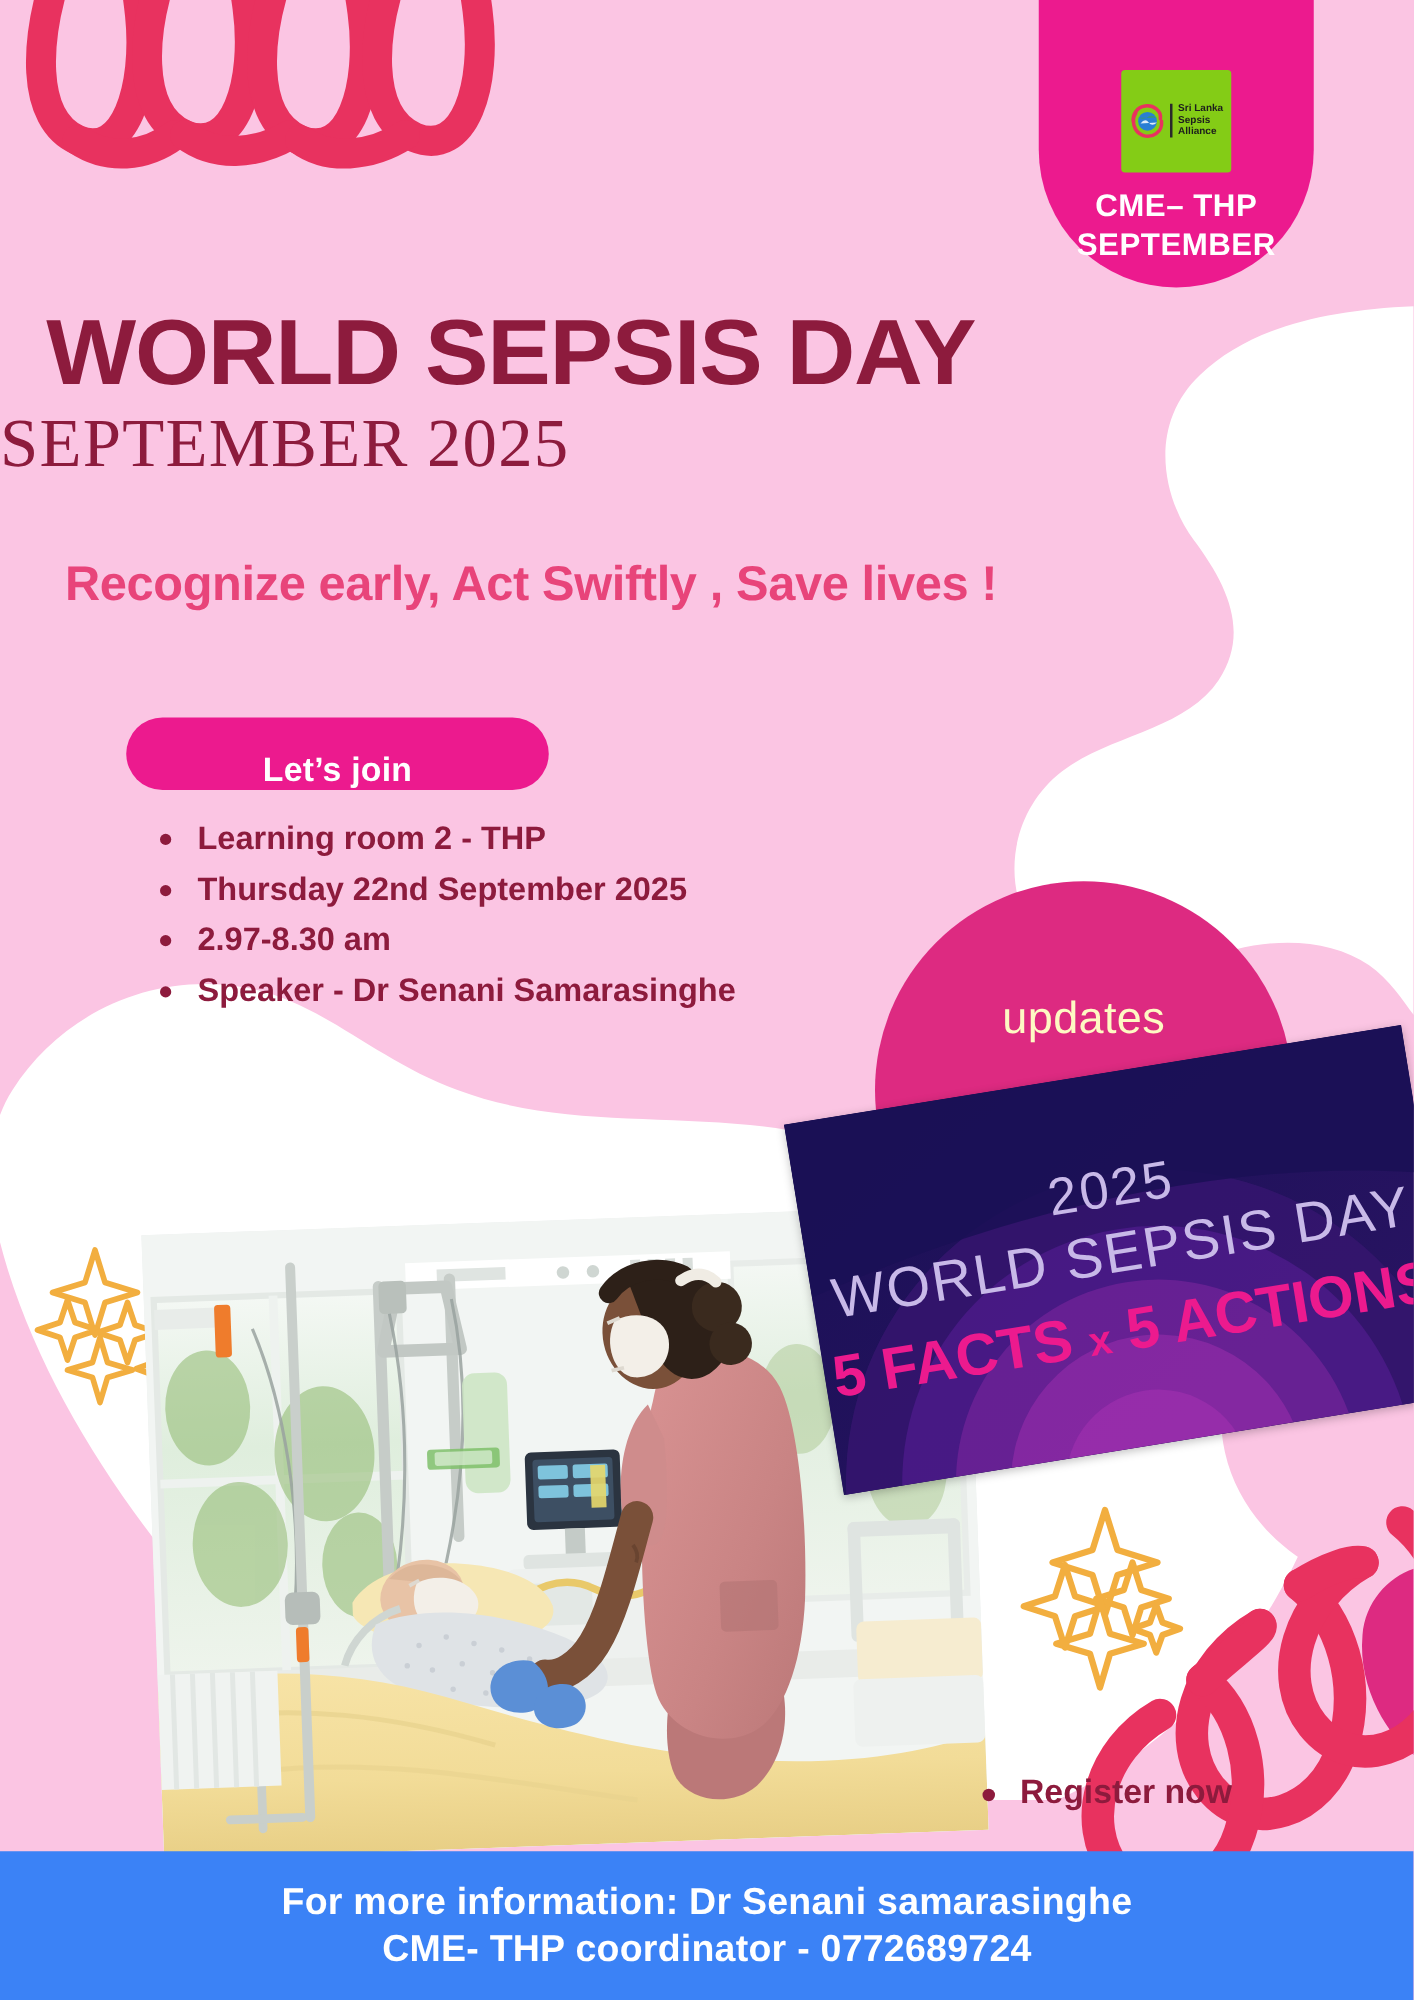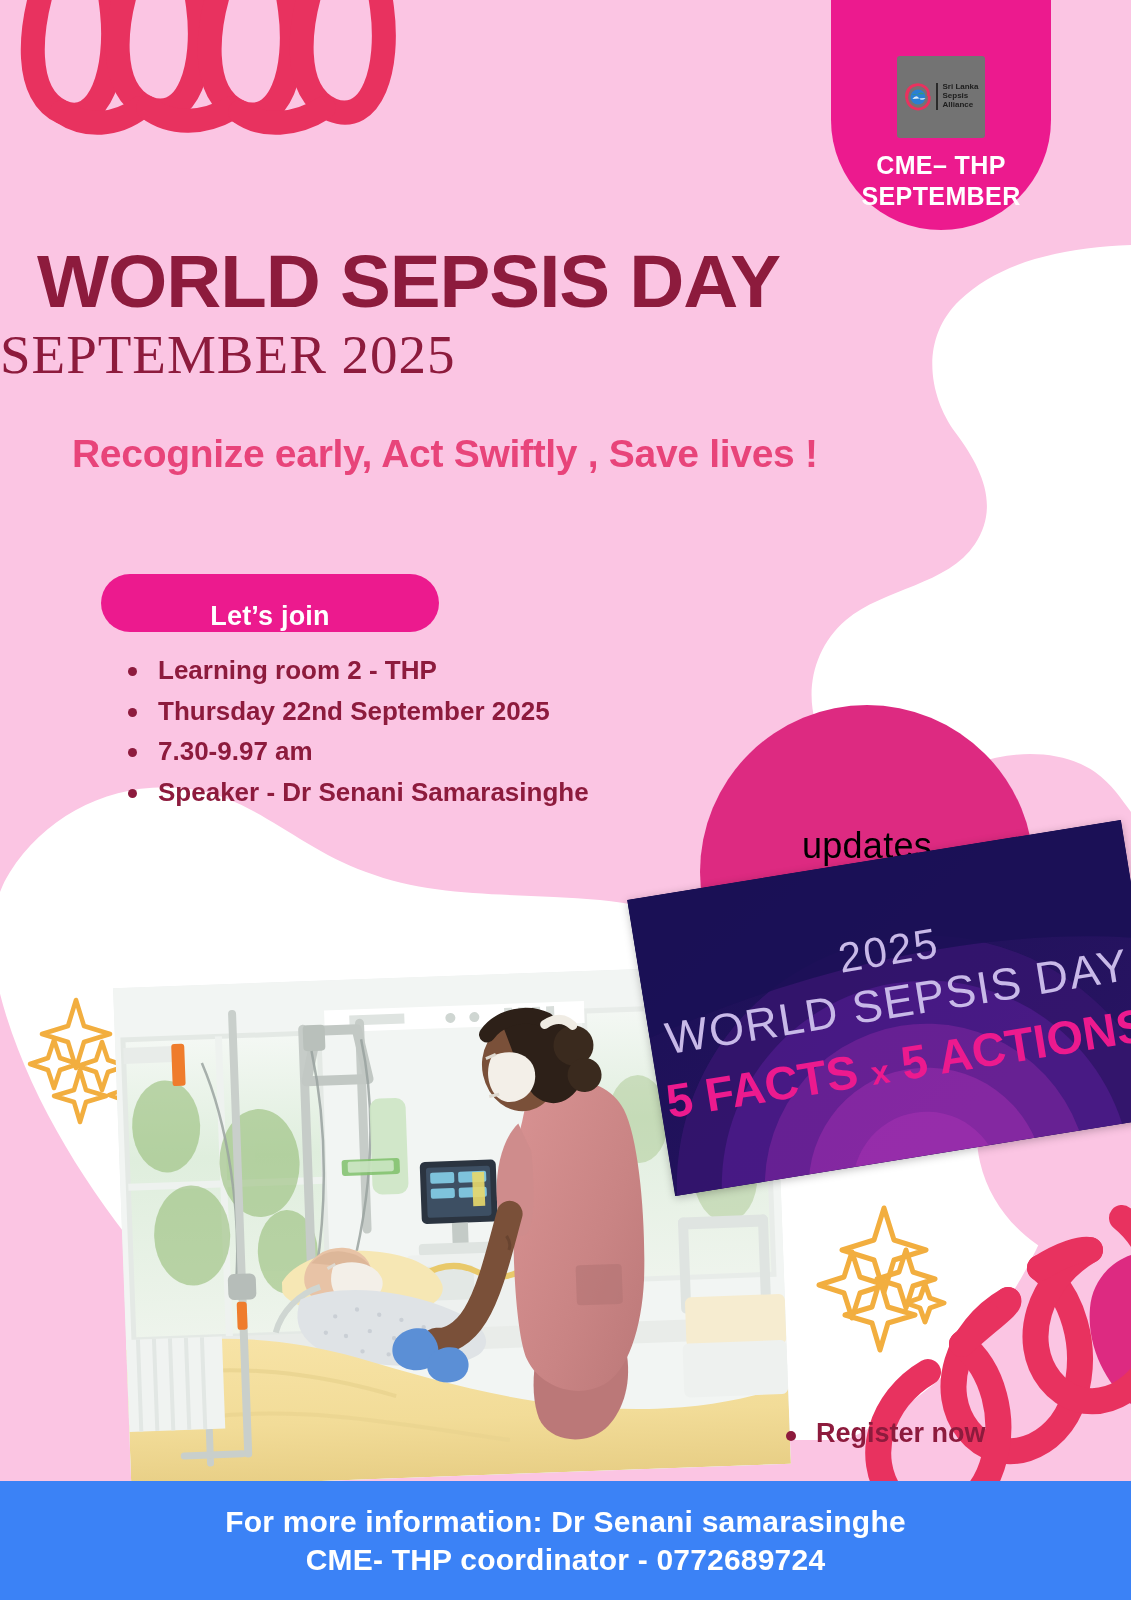--- a/index.html
+++ b/index.html
@@ -26,21 +26,21 @@
     width:220px; height:290px;
     background:#ec1a8e;
     border-radius:0 0 115px 115px;
     display:flex; flex-direction:column;
     align-items:center; justify-content:flex-end;
     padding-bottom:18px;
     z-index:6;
   }
   .badge-logo {
     width:88px; height:82px;
-    background:#737373;
+    background:#84cc16;
     border-radius:3px;
     display:flex; align-items:center; justify-content:center;
     gap:3px;
     margin-bottom:12px;
     padding:4px 5px;
   }
   .logo-globe {
     width:30px; height:30px;
     position:relative; flex:0 0 auto;
   }
@@ -75,27 +75,26 @@
   }
   .subhead {
     font-family:"Liberation Serif", serif;
     font-size:55px;
     color:#8d1b3d;
     letter-spacing:1px;
     margin-top:4px;
     white-space:nowrap;
   }
   .tagline {
-    position:absolute; left:52px; top:432px;
+    position:absolute; left:52px; top:446px;
     font-size:39px; font-weight:bold;
     color:#e8447a;
     letter-spacing:-.3px;
     white-space:nowrap;
     z-index:5;
-    margin-left:20px;
   }
 
   
   .join-pill {
     position:absolute; left:101px; top:574px;
     width:338px; height:58px;
     background:#ec1a8e;
     border-radius:29px;
     display:flex; align-items:flex-end; justify-content:center;
     z-index:5;
@@ -128,21 +127,21 @@
   .updates-circle {
     position:absolute; left:700px; top:705px;
     width:334px; height:334px;
     border-radius:50%;
     background:#dd2a81;
     display:flex; align-items:flex-start; justify-content:center;
     padding-top:88px;
     z-index:4;
   }
   .updates-circle span {
-    color:#000000; font-size:36px; letter-spacing:.3px;margin-top:32px;
+    color:#fef9c3; font-size:36px; letter-spacing:.3px;
   }
 
   
   .wsd-banner {
     position:absolute; left:648px; top:858px;
     width:500px; height:300px;
     transform:rotate(-9.2deg);
     transform-origin:center center;
     overflow:hidden;
     background:#1a1055;
@@ -333,21 +332,21 @@
 
   <div class="tagline">Recognize early, Act Swiftly , Save lives !</div>
 
   <div class="join-pill">
     <span>Let’s join</span>
   </div>
 
   <ul class="bullets">
     <li>Learning room 2 - THP</li>
     <li>Thursday 22nd September 2025</li>
-    <li>7.30-9.97 am</li>
+    <li>2.97-8.30 am</li>
     <li>Speaker - Dr Senani Samarasinghe</li>
   </ul>
 
   <div class="updates-circle">
     <span>updates</span>
   </div>
 
   <div class="photo">
     <svg viewBox="0 0 660 500" xmlns="http://www.w3.org/2000/svg">
       <defs>

